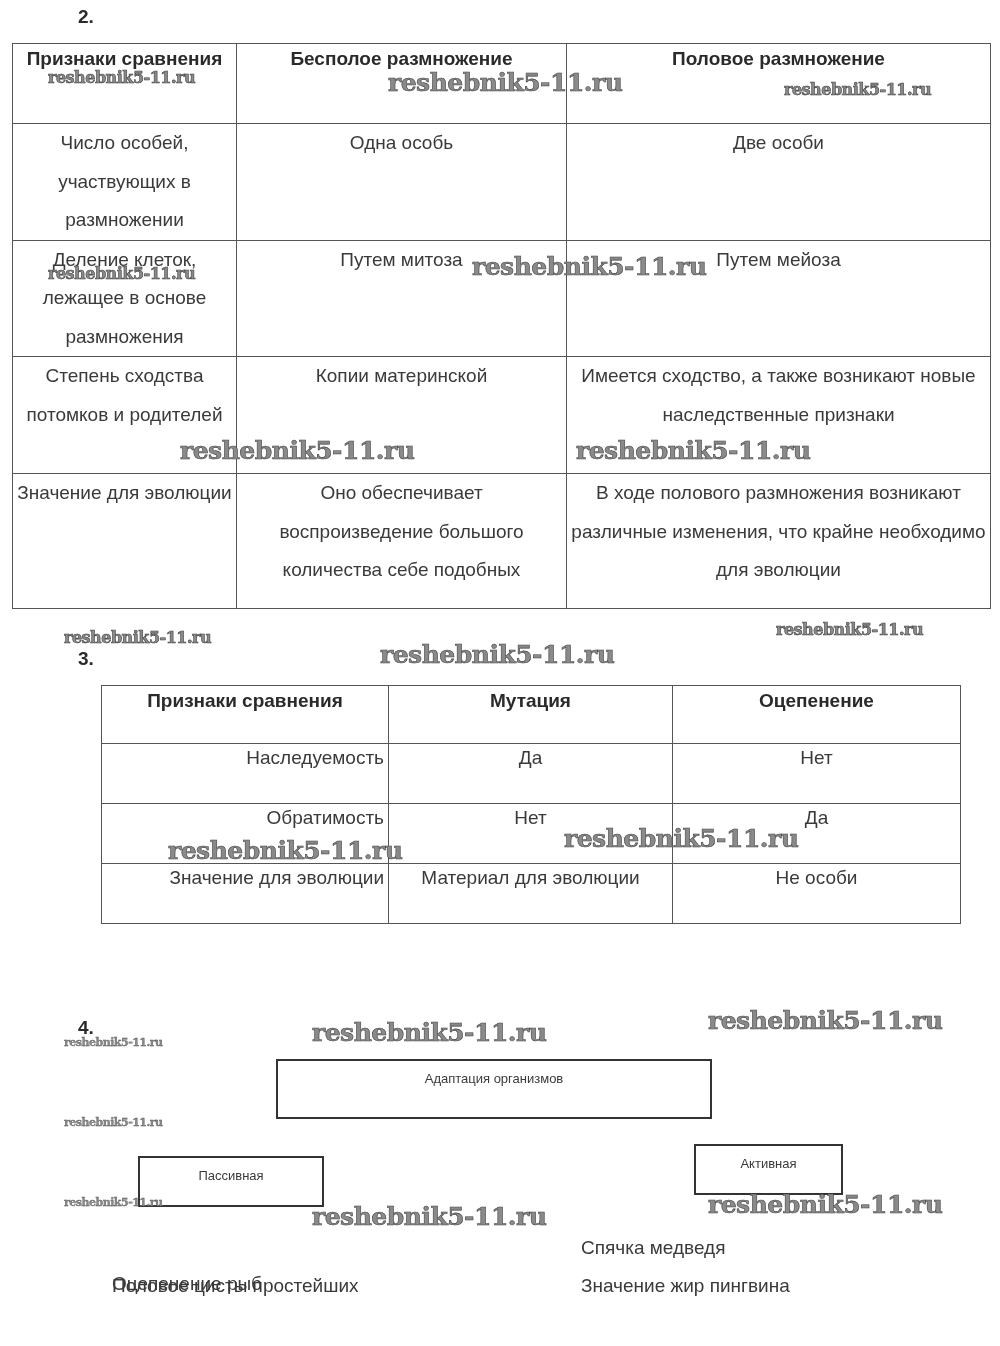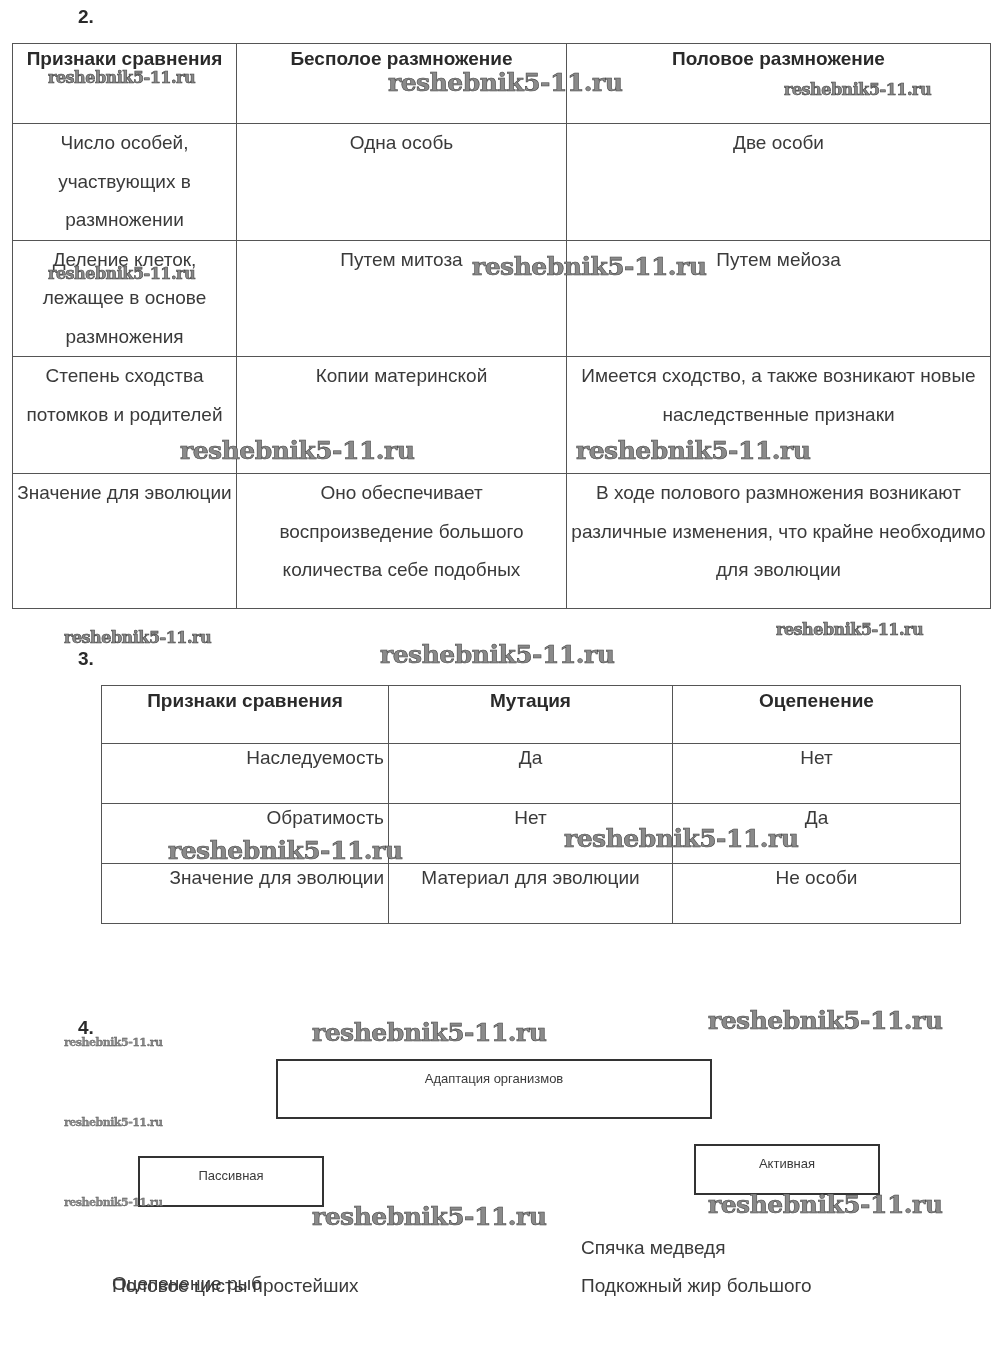--- a/index.html
+++ b/index.html
@@ -99,28 +99,28 @@
   </table>
 
 <div class="abs num" style="left:78px;top:1017px;">4.</div>
 
 <div class="box" style="left:276px;top:1059px;width:436px;height:60px;padding-top:10px;">
   <span>Адаптация организмов</span>
 </div>
 <div class="box" style="left:138px;top:1156px;width:186px;height:51px;padding-top:10px;">
   <span>Пассивная</span>
 </div>
-<div class="box" style="left:694px;top:1144px;width:186px;height:51px;padding-top:10px;">
+<div class="box" style="left:694px;top:1144px;width:149px;height:51px;padding-top:10px;">
   <span>Активная</span>
 </div>
 
 <div class="item" style="left:112px;top:1237px;margin-top:36px;">Оцепенение рыб</div>
 <div class="item" style="left:112px;top:1275px;">Половое цисты простейших</div>
 <div class="item" style="left:581px;top:1237px;">Спячка медведя</div>
-<div class="item" style="left:581px;top:1275px;">Подкожный жир большого</div>
+<div class="item" style="left:581px;top:1275px;">Значение жир пингвина</div>
 
 <div class="wm mid" style="left:48px;top:68px;">reshebnik5-11.ru</div>
 <div class="wm big" style="left:388px;top:68px;">reshebnik5-11.ru</div>
 <div class="wm mid" style="left:784px;top:80px;">reshebnik5-11.ru</div>
 <div class="wm mid" style="left:48px;top:264px;">reshebnik5-11.ru</div>
 <div class="wm big" style="left:472px;top:252px;">reshebnik5-11.ru</div>
 <div class="wm big" style="left:180px;top:436px;">reshebnik5-11.ru</div>
 <div class="wm big" style="left:576px;top:436px;">reshebnik5-11.ru</div>
 <div class="wm mid" style="left:64px;top:628px;">reshebnik5-11.ru</div>
 <div class="wm mid" style="left:776px;top:620px;">reshebnik5-11.ru</div>

